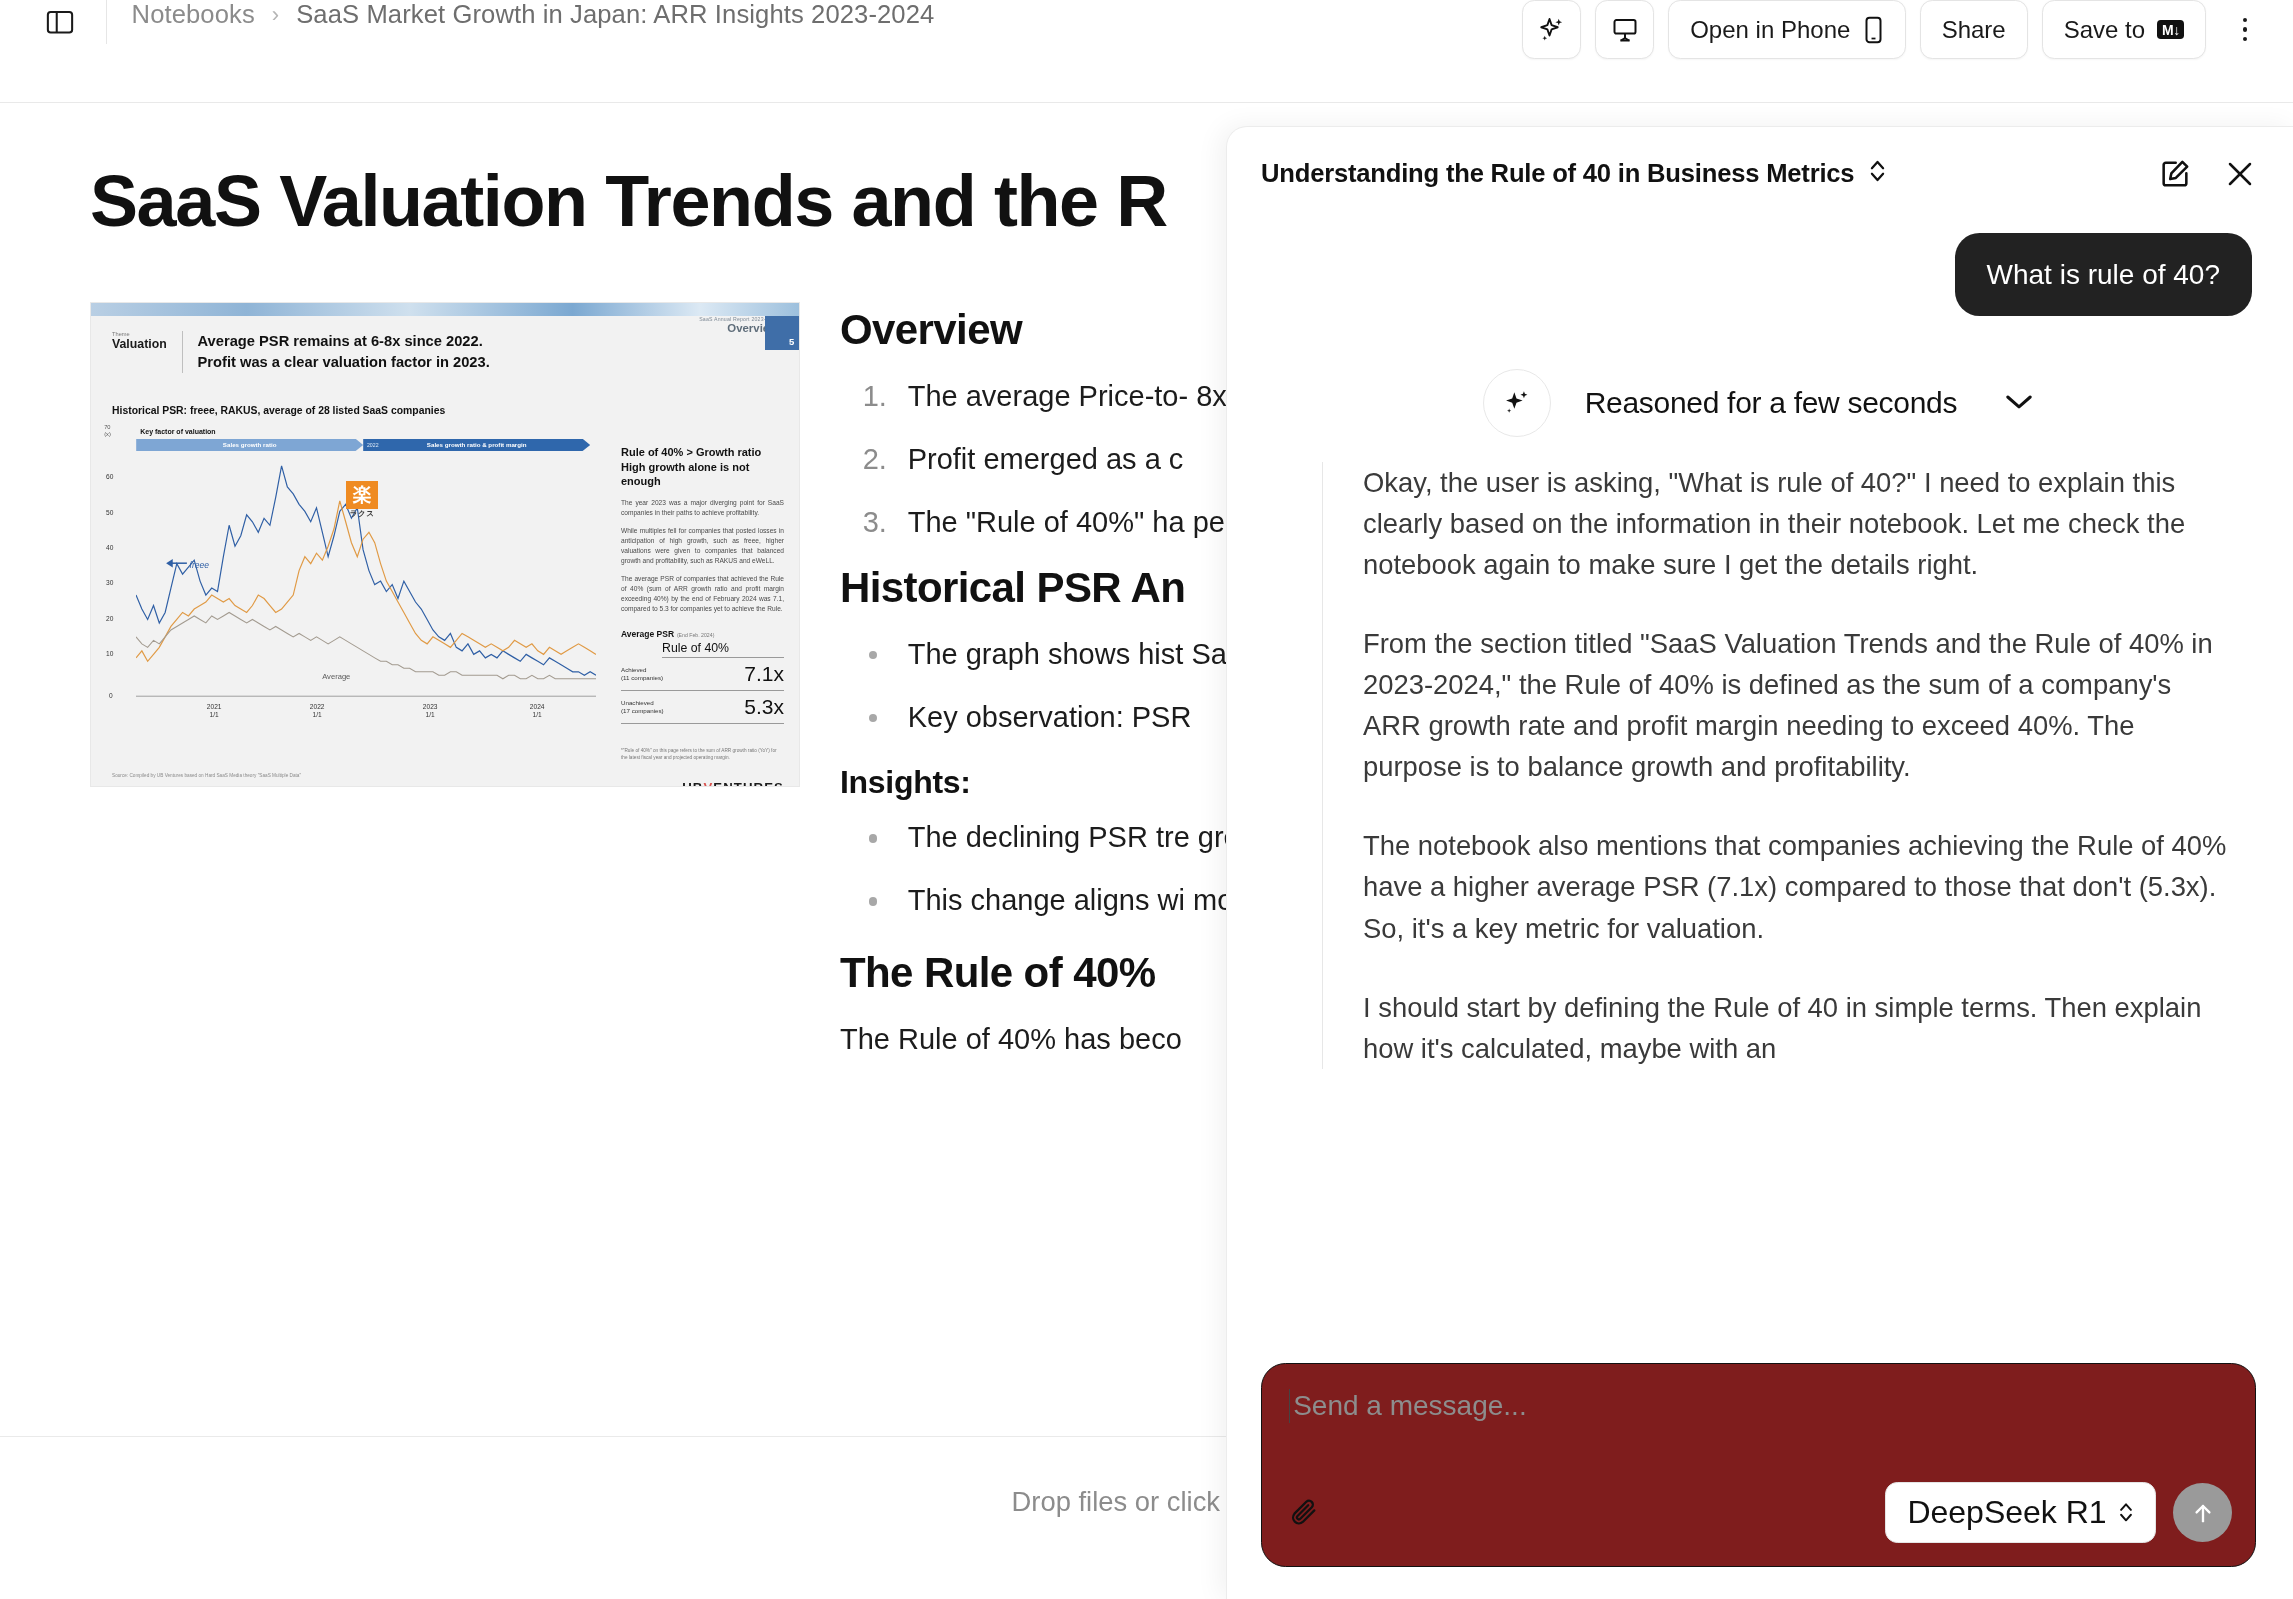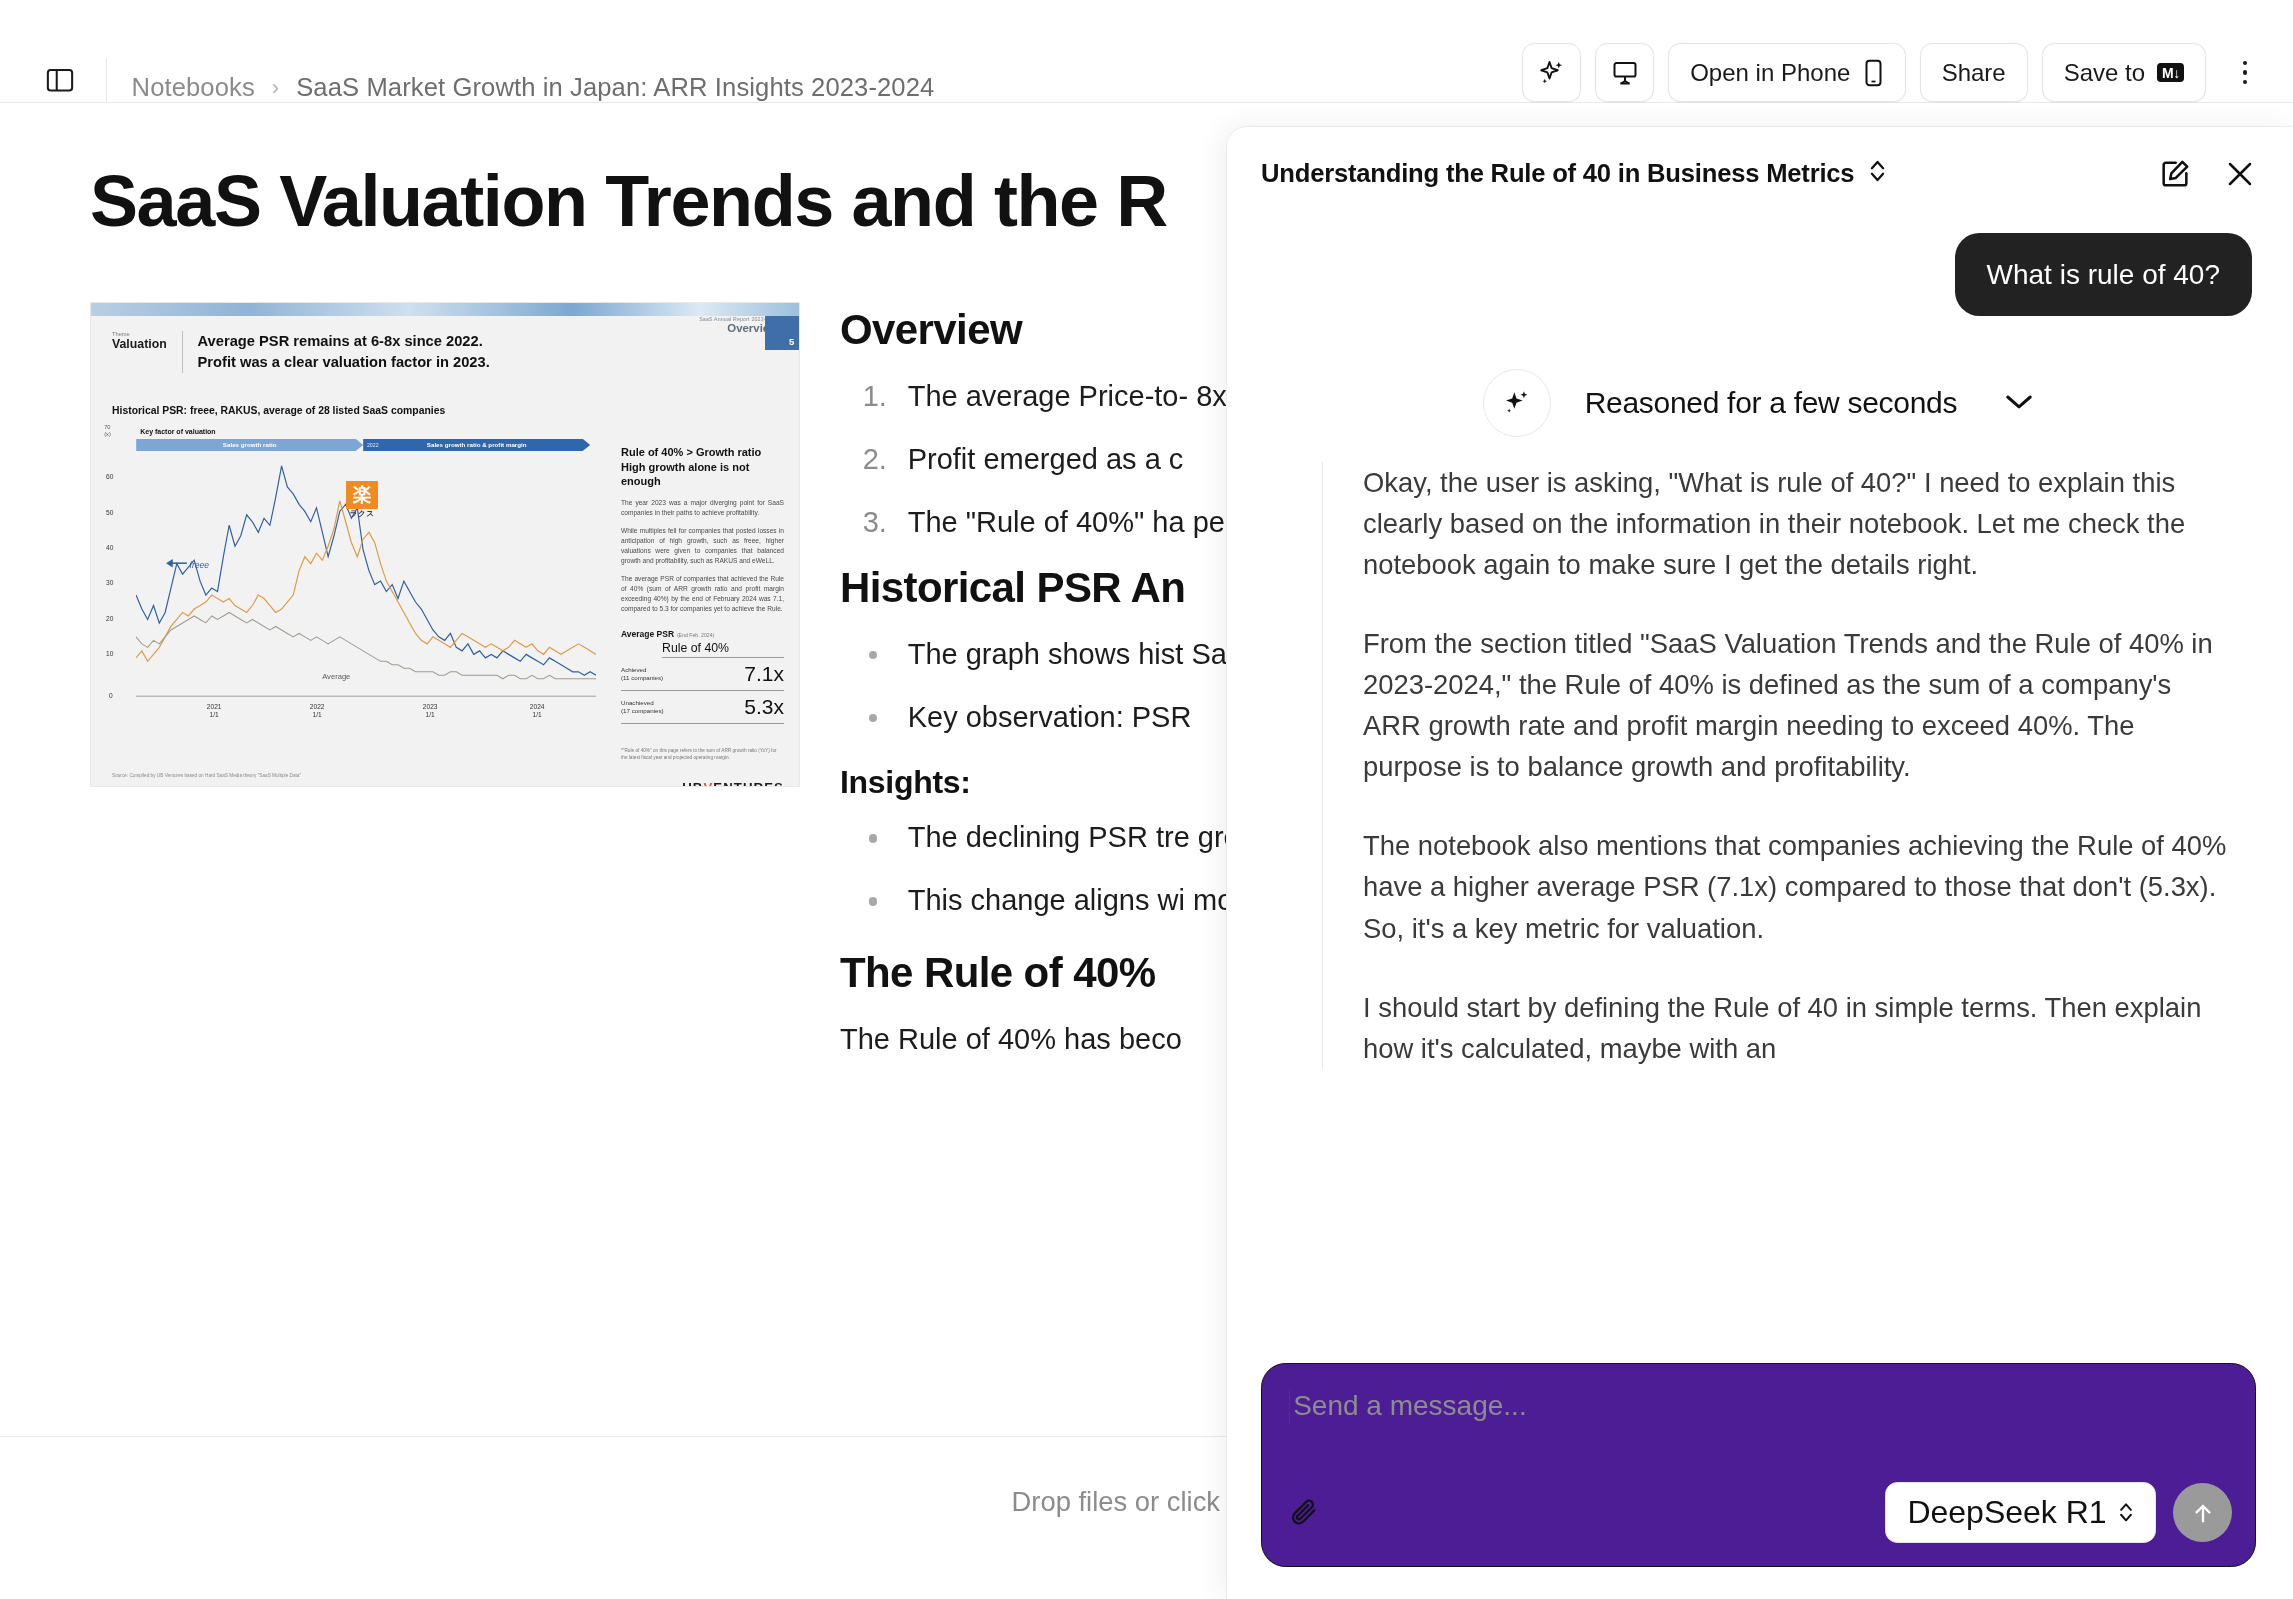--- a/index.html
+++ b/index.html
@@ -9,21 +9,21 @@
     background: #ffffff;
     overflow: hidden;
     -webkit-font-smoothing: antialiased;
   }
   #app { position: relative; width: 2294px; height: 1599px; background: #fff; }
 
   
   .topbar {
     position: absolute; top: 0; left: 0; width: 2294px; height: 103px;
     background: #fff; border-bottom: 0.9px solid #e9e9e9;
-    display: flex; align-items: flex-end; padding: 0 24.6px 0 28px;
+    display: flex; align-items: flex-start; padding: 0 24.6px 0 28px;
   }
   .sidebar-toggle {
     width: 44px; height: 44px; display: flex; align-items: center; justify-content: center;
     border-radius: 7.6px; cursor: pointer; margin-left: 9.5px;
   }
   .topbar-divider { width: 0.9px; height: 44px; background: #e6e6e6; margin: 0 24.6px 0 24.6px; }
   .crumbs { display: flex; align-items: center; gap: 17px; font-size: 25.6px; }
   .crumb-root { color: #8b8b8b; cursor: pointer; letter-spacing: 0.1px; }
   .crumb-sep { color: #b5b5b5; font-size: 22px; }
   .crumb-current { color: #6e6e6e; letter-spacing: 0.1px; cursor: pointer; }
@@ -149,21 +149,21 @@
   .spark-circle { width:68px; height:68px; border-radius:50%; border:0.9px solid #e8e8e8;
      display:flex; align-items:center; justify-content:center; background:#fff; flex:0 0 68px; }
   .reason-label { font-size:30px; color:#121212; letter-spacing:-0.3px; }
   .reason-caret { margin-left: 13.2px; cursor:pointer; }
 
   .reason-body { margin: 24.6px 0 0 57px; padding-left: 40px; border-left: 1.9px solid #e7e7e7; }
   .reason-body p { font-size:27.4px; color:#3a3a3a; line-height:1.5; margin-bottom: 38px; max-width: 871px; }
 
   .composer-wrap { position:absolute; left:34px; right:38px; bottom:32px; }
   .composer {
-    background:#4c1d95; border:1.9px solid #111; border-radius:24.6px; height: 204px;
+    background:#7f1d1d; border:1.9px solid #111; border-radius:24.6px; height: 204px;
     padding: 24.6px 26.5px 0 26.5px; position:relative;
   }
   .composer-placeholder { font-size:28px; color:#8d8d8d; display:flex; align-items:center; }
   .caret { display:inline-block; width:1.9px; height:34px; background:#444; margin-right:2.8px; }
   .composer-bottom { position:absolute; left:26.5px; right:23px; bottom:23px; display:flex; align-items:center; }
   .clip { cursor:pointer; }
   .model-pill {
     margin-left:auto; background:#fff; border:0.9px solid #e4e4e4; border-radius:12.3px; height:61px;
     display:flex; align-items:center; gap:11.4px; padding: 0 21px; font-size:32px; color:#111; cursor:pointer;
   }

